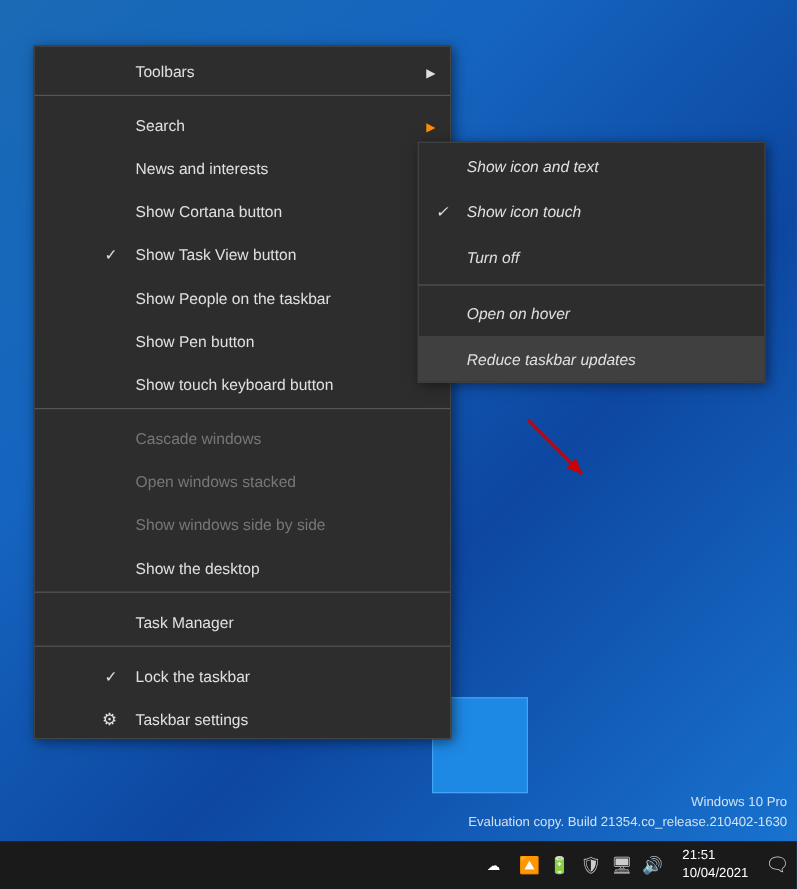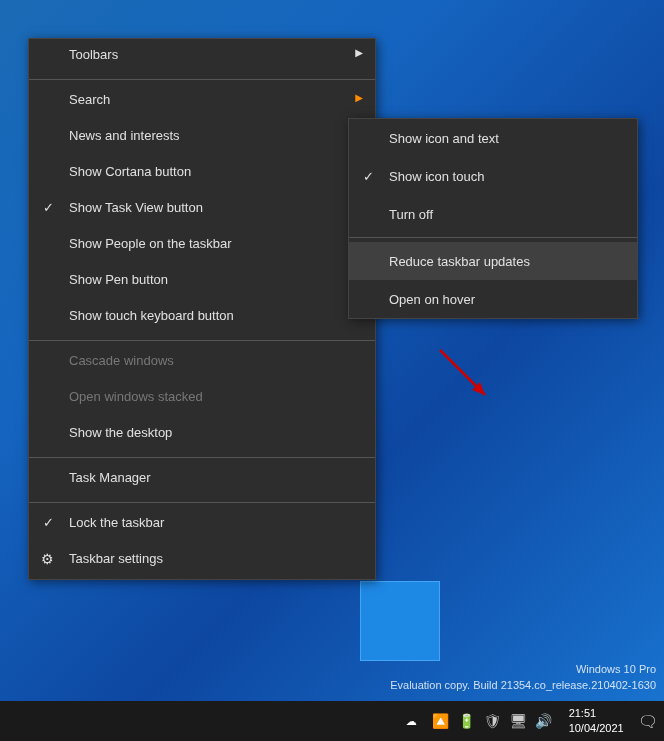--- a/index.html
+++ b/index.html
@@ -100,27 +100,28 @@
       left: 28px;
       width: 348px;
       background: #2d2d2d;
       border: 1px solid #444;
       z-index: 100;
       box-shadow: 2px 2px 10px rgba(0,0,0,0.5);
     }
 
     .menu-item {
       display: flex;
-      align-items: flex-start;
+      align-items: flex-end;
       padding: 8px 16px 8px 40px;
       color: #e0e0e0;
       font-size: 13px;
       cursor: pointer;
       position: relative;
       min-height: 36px;
+      margin-left: 44px;
     }
 
     .menu-item.disabled {
       color: #777;
       cursor: default;
     }
 
     .menu-item.has-arrow::after {
       content: '▶';
       position: absolute;
@@ -160,20 +161,21 @@
     
     .submenu {
       position: absolute;
       top: 118px;
       left: 348px;
       width: 290px;
       background: #2d2d2d;
       border: 1px solid #444;
       z-index: 200;
       box-shadow: 2px 2px 10px rgba(0,0,0,0.5);
+      font-style: italic;
     }
 
     .submenu-item {
       display: flex;
       align-items: center;
       padding: 10px 16px 10px 40px;
       color: #e0e0e0;
       font-size: 13px;
       cursor: pointer;
       position: relative;
@@ -258,20 +260,23 @@
     <div class="menu-separator"></div>
 
     <div class="menu-item disabled">
       <span>Cascade windows</span>
     </div>
 
     <div class="menu-item disabled">
       <span>Open windows stacked</span>
     </div>
 
+    <div class="menu-item disabled">
+      <span>Show windows side by side</span>
+    </div>
 
     <div class="menu-item">
       <span>Show the desktop</span>
     </div>
 
     <div class="menu-separator"></div>
 
     <div class="menu-item">
       <span>Task Manager</span>
     </div>
@@ -300,26 +305,26 @@
       <span class="checkmark">✓</span>
       <span>Show icon touch</span>
     </div>
 
     <div class="submenu-item">
       <span>Turn off</span>
     </div>
 
     <div class="submenu-separator"></div>
 
+    <div class="submenu-item">
+      <span>Open on hover</span>
+    </div>
+
     <div class="submenu-item highlighted">
       <span>Reduce taskbar updates</span>
-    </div>
-
-    <div class="submenu-item">
-      <span>Open on hover</span>
     </div>
 
   </div>
 
   <div class="arrow-pointer">
     <svg viewBox="0 0 80 80" xmlns="http://www.w3.org/2000/svg">
       <line x1="10" y1="10" x2="55" y2="55" stroke="#cc0000" stroke-width="2.5"></line>
       <polygon points="55,55 42,50 50,42" fill="#cc0000"></polygon>
     </svg>
   </div>

